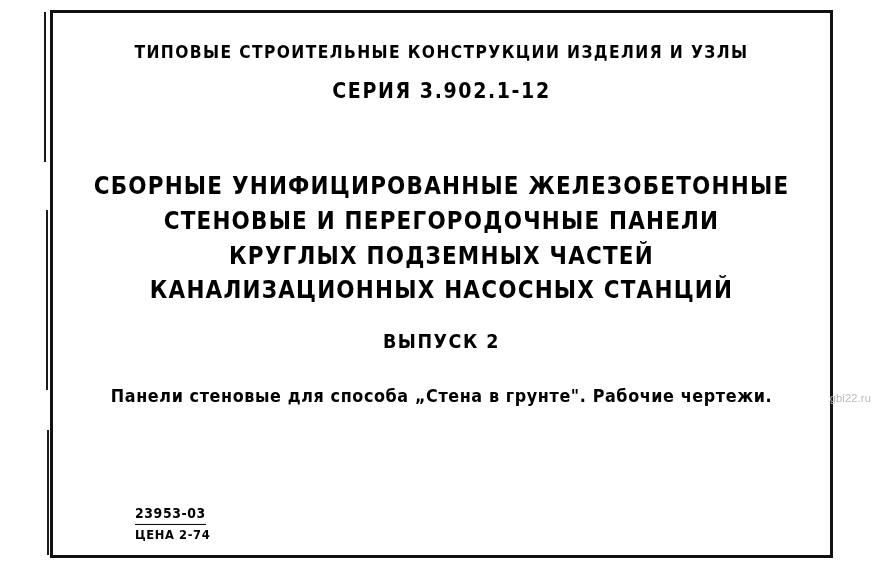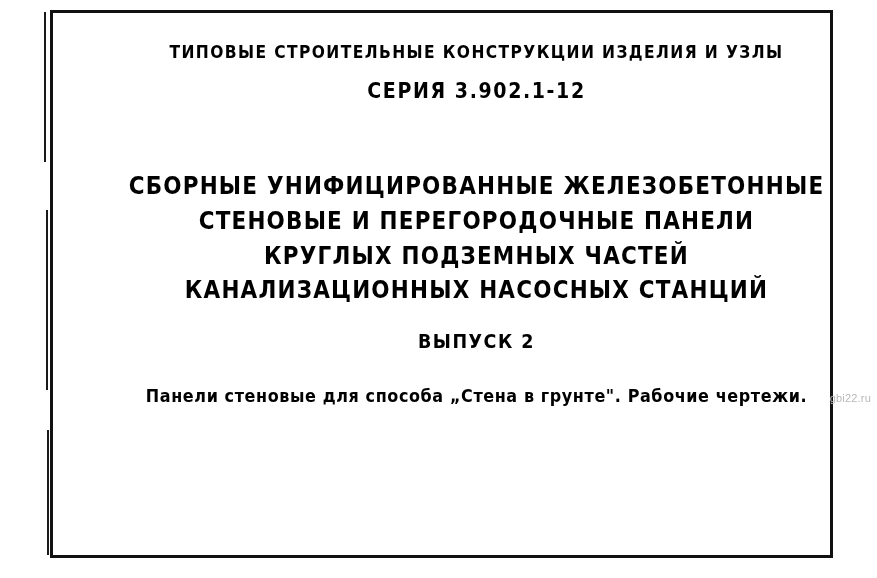--- a/index.html
+++ b/index.html
@@ -25,21 +25,20 @@
   
   #frame {
     position: absolute;
     left: 50px;
     top: 10px;
     width: 783px;
     height: 548px;
     border: 3px solid #111111;
     box-sizing: border-box;
     background: #ffffff;
-    padding-left: 35px;
   }
 
   
   .edge-mark {
     position: absolute;
     background: #1a1a1a;
   }
   #edge-top {
     left: 44px;
     top: 12px;
@@ -182,18 +181,22 @@
     <div class="line" id="title-2">СТЕНОВЫЕ И ПЕРЕГОРОДОЧНЫЕ ПАНЕЛИ</div>
 
     <div class="line" id="title-3">КРУГЛЫХ ПОДЗЕМНЫХ ЧАСТЕЙ</div>
 
     <div class="line" id="title-4">КАНАЛИЗАЦИОННЫХ НАСОСНЫХ СТАНЦИЙ</div>
 
     <div class="line" id="issue">ВЫПУСК 2</div>
 
     <div class="line" id="subtitle">Панели стеновые для способа „Стена в грунте". Рабочие чертежи.</div>
 
+    <div id="stamp">
+      <div id="stamp-code">23953-03</div>
+      <div id="stamp-price">ЦЕНА 2-74</div>
+    </div>
 
   </div>
 
   <div id="watermark">gbi22.ru</div>
 
 </div>
 
 </body></html>

